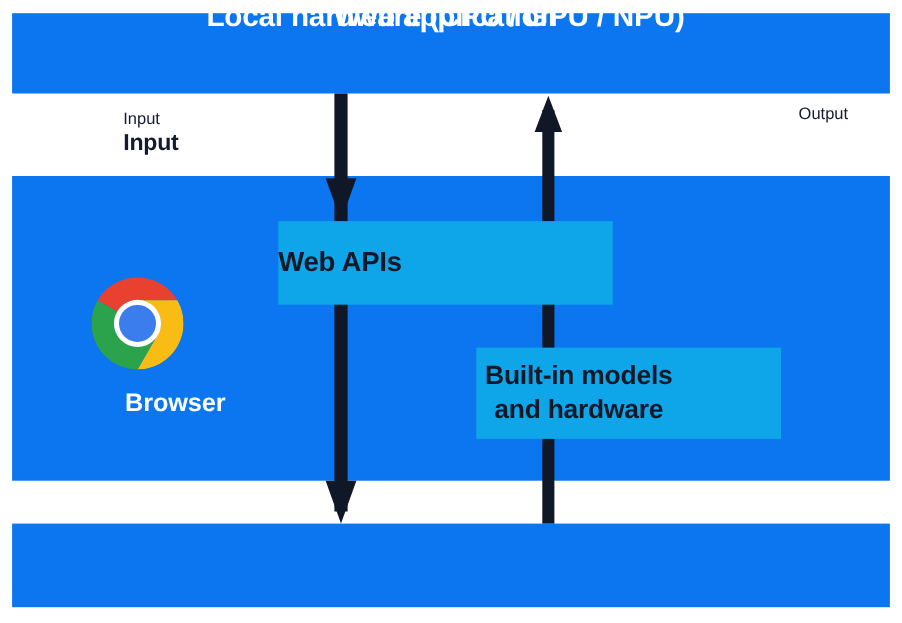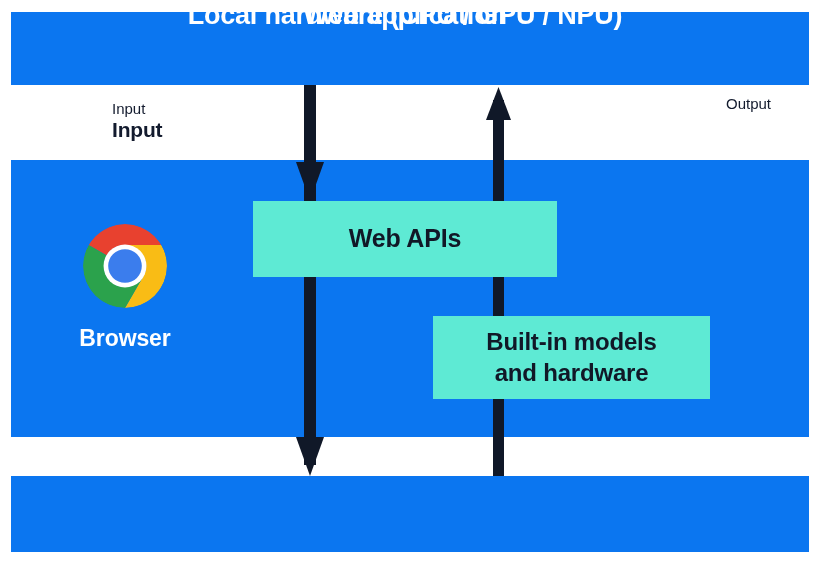--- a/index.html
+++ b/index.html
@@ -84,26 +84,26 @@
     left: 0;
     top: 0;
     width: 820px;
     height: 566px;
     pointer-events: none;
   }
 
   
   .yellow-box {
     position: absolute;
-    background: #5eead4;
+    background: #0ea5e9;
     color: #111827;
     font-weight: bold;
     display: flex;
     align-items: center;
-    justify-content: center;
+    justify-content: flex-start;
     text-align: center;
     line-height: 1.26;
   }
   #box-web-apis {
     left: 253px;
     top: 201px;
     width: 304px;
     height: 76px;
     font-size: 25px;
     letter-spacing: -0.2px;
@@ -116,23 +116,23 @@
     font-size: 24px;
     letter-spacing: -0.2px;
     padding: 0 8px;
     box-sizing: border-box;
   }
 
   
   #browser-block {
     position: absolute;
     left: 45px;
-    top: 224px;
+    top: 252px;
     width: 160px;
-    text-align: center;
+    text-align: right;
   }
   #chrome-icon {
     display: block;
     margin: 0 auto;
   }
   #browser-label {
     display: block;
     margin-top: 17px;
     color: #ffffff;
     font-weight: bold;

